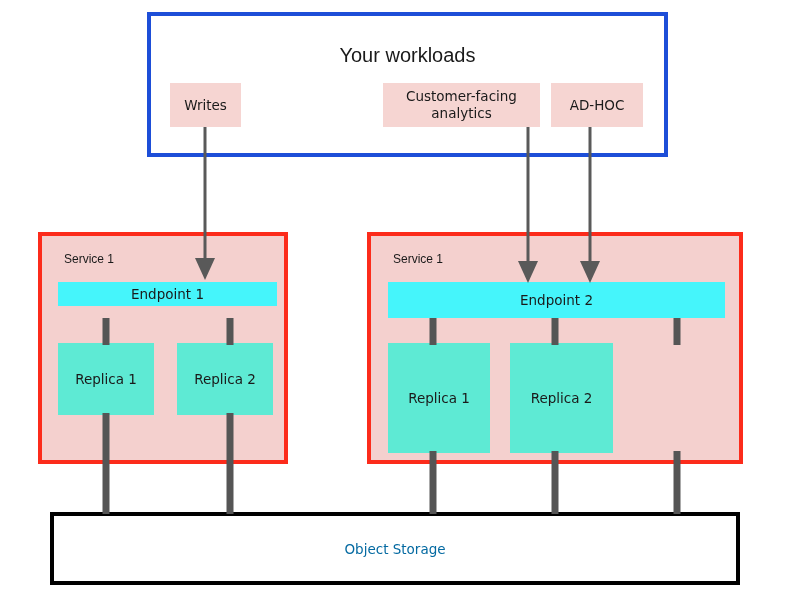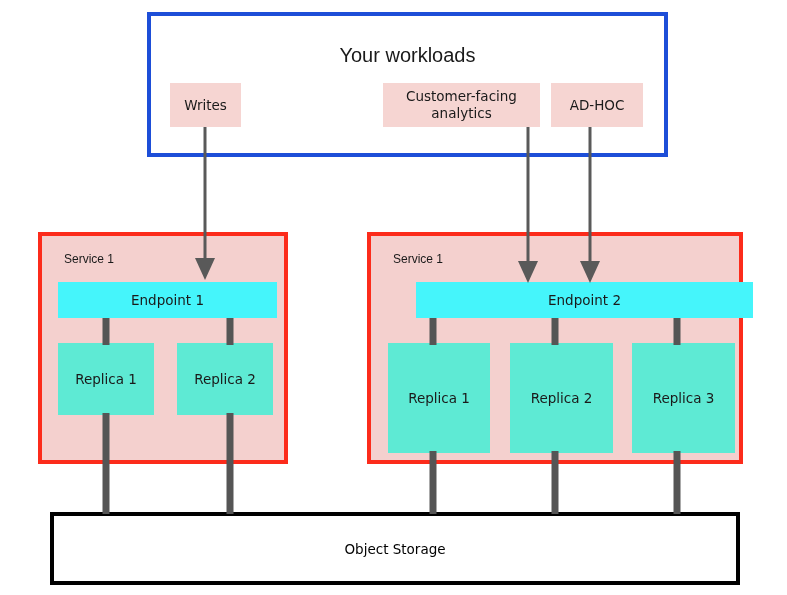--- a/index.html
+++ b/index.html
@@ -84,22 +84,22 @@
     position: absolute;
     box-sizing: border-box;
     background: #45f5fb;
     display: flex;
     align-items: center;
     justify-content: center;
     font-family: "DejaVu Sans", sans-serif;
     font-size: 13.5px;
     color: #1a1a1a;
   }
-  #endpoint-1 { left: 58px;  top: 282px; width: 219px; height: 36px; }
-  #endpoint-2 { left: 388px; top: 282px; width: 337px; height: 36px; margin-left: 28px; }
+  #endpoint-1 { left: 58px;  top: 282px; width: 219px; height: 24px; }
+  #endpoint-2 { left: 388px; top: 282px; width: 337px; height: 36px; }
   .replica-box {
     position: absolute;
     box-sizing: border-box;
     background: #5eead4;
     display: flex;
     align-items: center;
     justify-content: center;
     font-family: "DejaVu Sans", sans-serif;
     font-size: 13.5px;
     color: #1a1a1a;
@@ -118,21 +118,21 @@
     top: 512px;
     width: 690px;
     height: 73px;
     background: #ffffff;
     border: 4px solid #000000;
     display: flex;
     align-items: center;
     justify-content: center;
     font-family: "DejaVu Sans", sans-serif;
     font-size: 13.5px;
-    color: #000000;
+    color: #0369a1;
   }
 
   
   #connector-layer {
     position: absolute;
     left: 0; top: 0;
     width: 787px;
     height: 595px;
     pointer-events: none;
   }
@@ -169,21 +169,20 @@
   <div class="endpoint-bar" id="endpoint-1">Endpoint 1</div>
   <div class="replica-box" id="s1-replica-1">Replica 1</div>
   <div class="replica-box" id="s1-replica-2">Replica 2</div>
 
   <div class="service-box" id="service-2">
     <div class="service-label">Service 1</div>
   </div>
   <div class="endpoint-bar" id="endpoint-2">Endpoint 2</div>
   <div class="replica-box" id="s2-replica-1">Replica 1</div>
   <div class="replica-box" id="s2-replica-2">Replica 2</div>
-  <div class="replica-box" id="s2-replica-3">Replica 3</div>
 
   <div id="object-storage">Object Storage</div>
 
   <svg id="connector-layer" viewBox="0 0 787 595">
 
     <line class="conn-line" x1="106" y1="318" x2="106" y2="345"></line>
     <line class="conn-line" x1="230" y1="318" x2="230" y2="345"></line>
 
     <line class="conn-line" x1="433" y1="318" x2="433" y2="345"></line>
     <line class="conn-line" x1="555" y1="318" x2="555" y2="345"></line>

